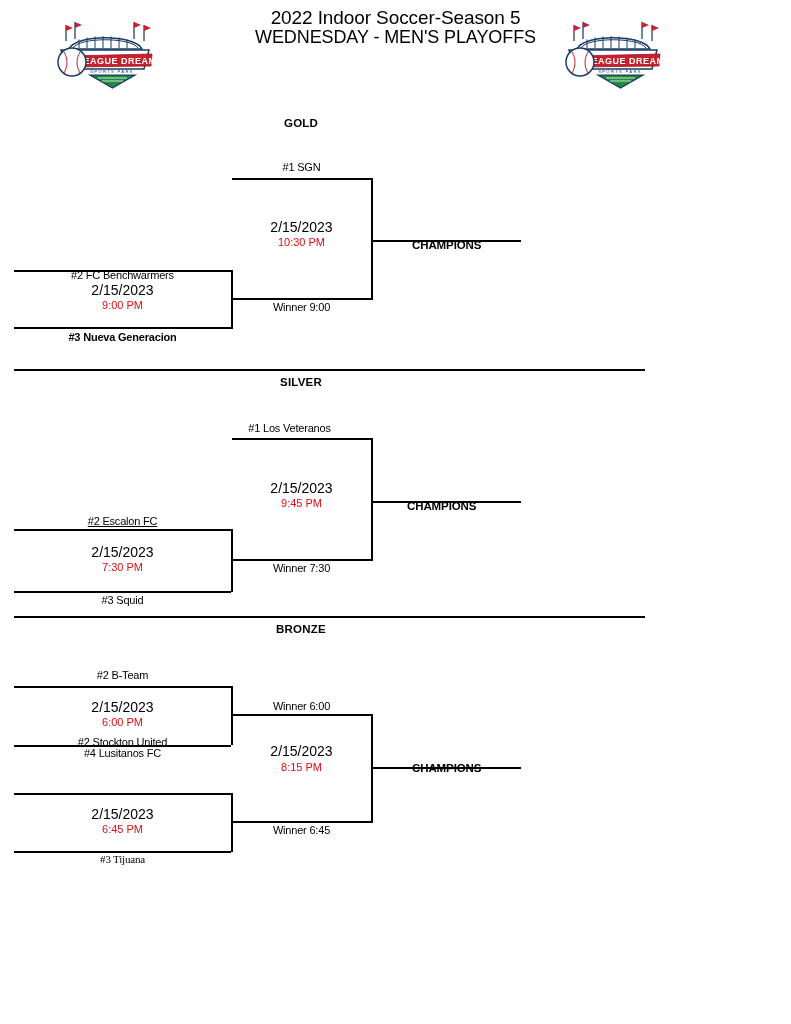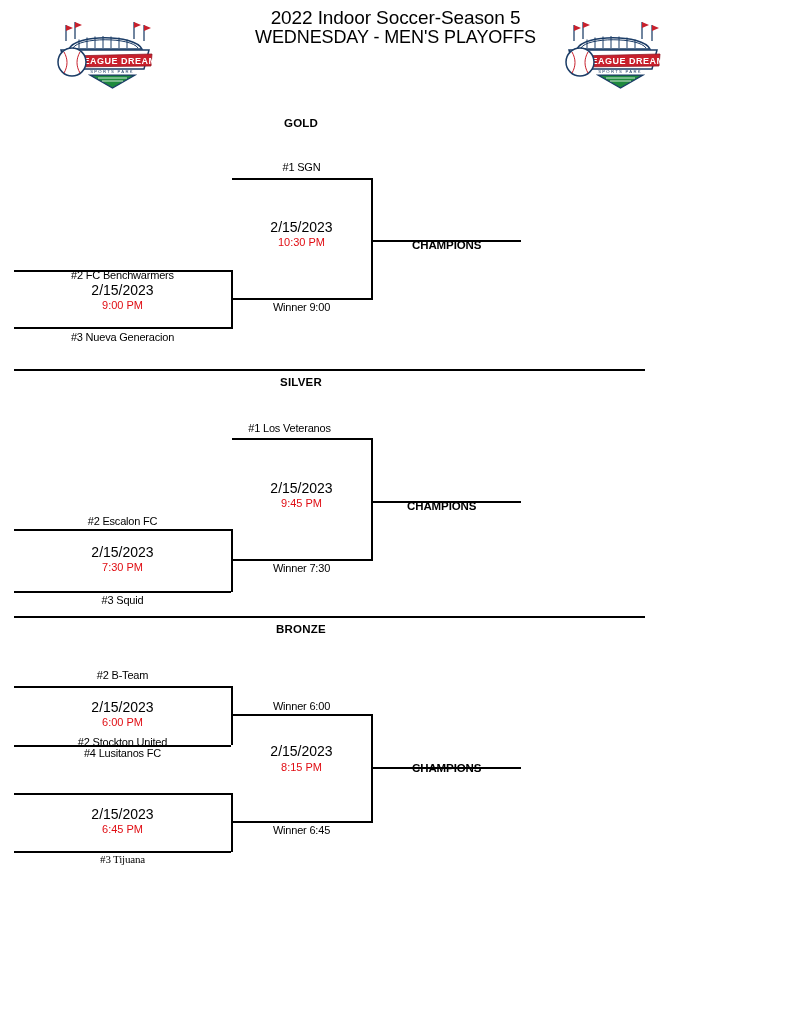--- a/index.html
+++ b/index.html
@@ -218,40 +218,40 @@
   <div class="vline" style="left:371px; top:178px; height:122px;"></div>
 
   <div class="date" style="left:232px; top:220px; width:139px;">2/15/2023</div>
   <div class="time" style="left:232px; top:235px; width:139px;">10:30 PM</div>
 
   <div class="hline" style="left:371px; top:240px; width:150px;"></div>
   <div class="champ" style="left:412px; top:239px;">CHAMPIONS</div>
 
   <div class="lbl center" style="left:14px; top:255px; width:217px;margin-top:14px;">#2 FC Benchwarmers</div>
   <div class="hline" style="left:14px; top:270px; width:217px;"></div>
-  <div class="lbl center" style="left:14px; top:331px; width:217px;">#3 Nueva Generacion</div>
+  <div class="lbl center" style="left:14px; top:331px; width:217px;font-weight:bold;">#3 Nueva Generacion</div>
   <div class="hline" style="left:14px; top:327px; width:217px;"></div>
   <div class="vline" style="left:231px; top:270px; height:59px;"></div>
   <div class="date" style="left:14px; top:283px; width:217px;">2/15/2023</div>
   <div class="time" style="left:14px; top:298px; width:217px;">9:00 PM</div>
 
   <div class="divider" style="left:14px; top:369px; width:631px;"></div>
   <div class="section-title" style="left:231px; top:376px; width:140px;">SILVER</div>
 
   <div class="lbl center" style="left:220px; top:422px; width:139px;">#1 Los Veteranos</div>
   <div class="hline" style="left:232px; top:438px; width:139px;"></div>
   <div class="lbl center" style="left:232px; top:562px; width:139px;">Winner 7:30</div>
   <div class="hline" style="left:232px; top:559px; width:139px;"></div>
   <div class="vline" style="left:371px; top:438px; height:123px;"></div>
   <div class="date" style="left:232px; top:481px; width:139px;">2/15/2023</div>
   <div class="time" style="left:232px; top:496px; width:139px;">9:45 PM</div>
   <div class="hline" style="left:371px; top:501px; width:150px;"></div>
   <div class="champ" style="left:407px; top:500px;">CHAMPIONS</div>
 
-  <div class="lbl center" style="left:14px; top:515px; width:217px;">#2 Escalon FC</div>
+  <div class="lbl center" style="left:14px; top:515px; width:217px;text-decoration:underline;">#2 Escalon FC</div>
   <div class="hline" style="left:14px; top:529px; width:217px;"></div>
   <div class="lbl center" style="left:14px; top:594px; width:217px;">#3 Squid</div>
   <div class="hline" style="left:14px; top:591px; width:217px;"></div>
   <div class="vline" style="left:231px; top:529px; height:63px;"></div>
   <div class="date" style="left:14px; top:545px; width:217px;">2/15/2023</div>
   <div class="time" style="left:14px; top:560px; width:217px;">7:30 PM</div>
 
   <div class="divider" style="left:14px; top:616px; width:631px;"></div>
   <div class="section-title" style="left:231px; top:623px; width:140px;">BRONZE</div>
 

